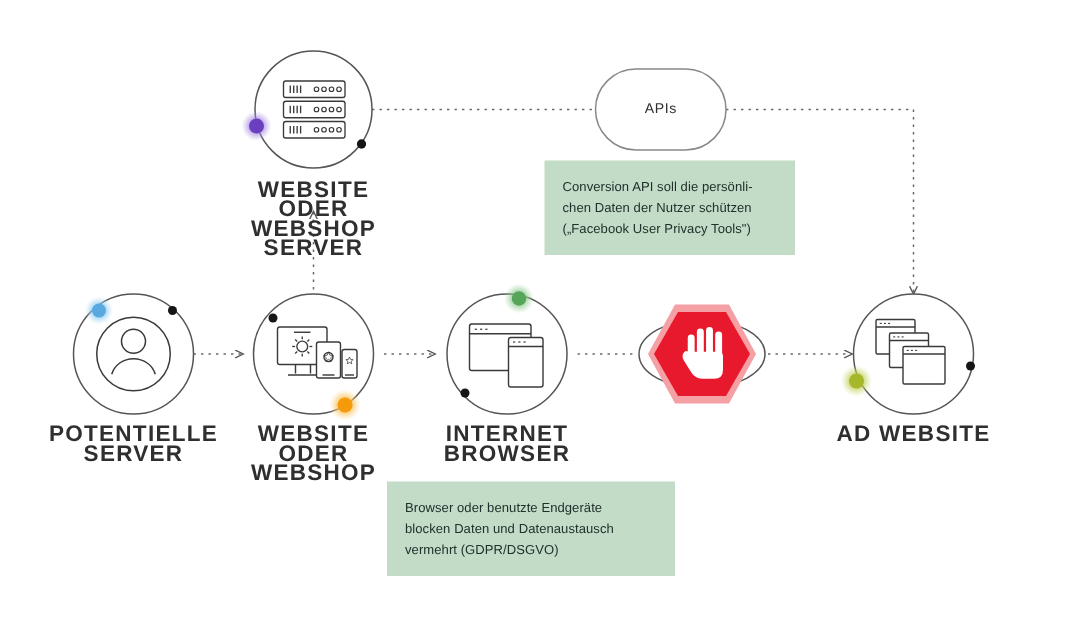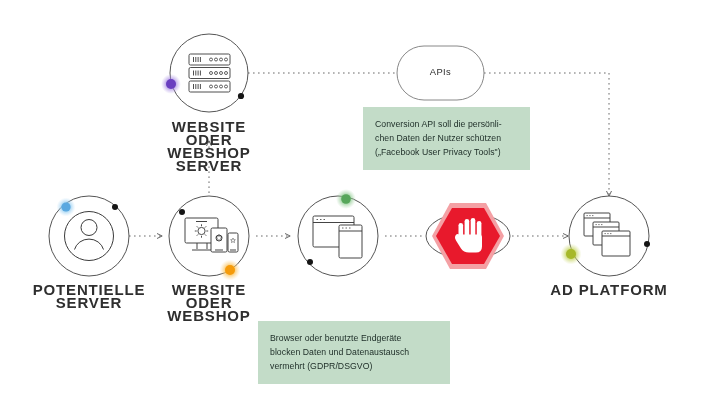--- a/index.html
+++ b/index.html
@@ -282,23 +282,24 @@
   <div class="node-label" style="left:149px; top:120px; width:120px;">WEBSITE ODER
 WEBSHOP SERVER</div>
 
   <div class="node-label" style="left:29px; top:283px; width:120px;">POTENTIELLE
 SERVER</div>
 
   <div class="node-label" style="left:149px; top:283px; width:120px;">WEBSITE ODER
 WEBSHOP</div>
 
   <div style="position:absolute; left:273px; top:283px; width:130px; text-align:center;">
+    <div class="node-label" style="position:static; width:100%;">INTERNET BROWSER</div>
   </div>
 
-  <div class="node-label" style="left:549px; top:283px; width:120px;">AD PLATFORM</div>
+  <div class="node-label" style="left:549px; top:283px; width:120px;">AD WEBSITE</div>
 
   <div class="callout" style="left:258px; top:321px; width:168px;">Browser oder benutzte Endgeräte
 blocken Daten und Datenaustausch
 vermehrt (GDPR/DSGVO)</div>
 
   <div class="callout" style="left:363px; top:107px; width:143px;">Conversion API soll die persönli-
 chen Daten der Nutzer schützen
 („Facebook User Privacy Tools")</div>
 
 </div>

